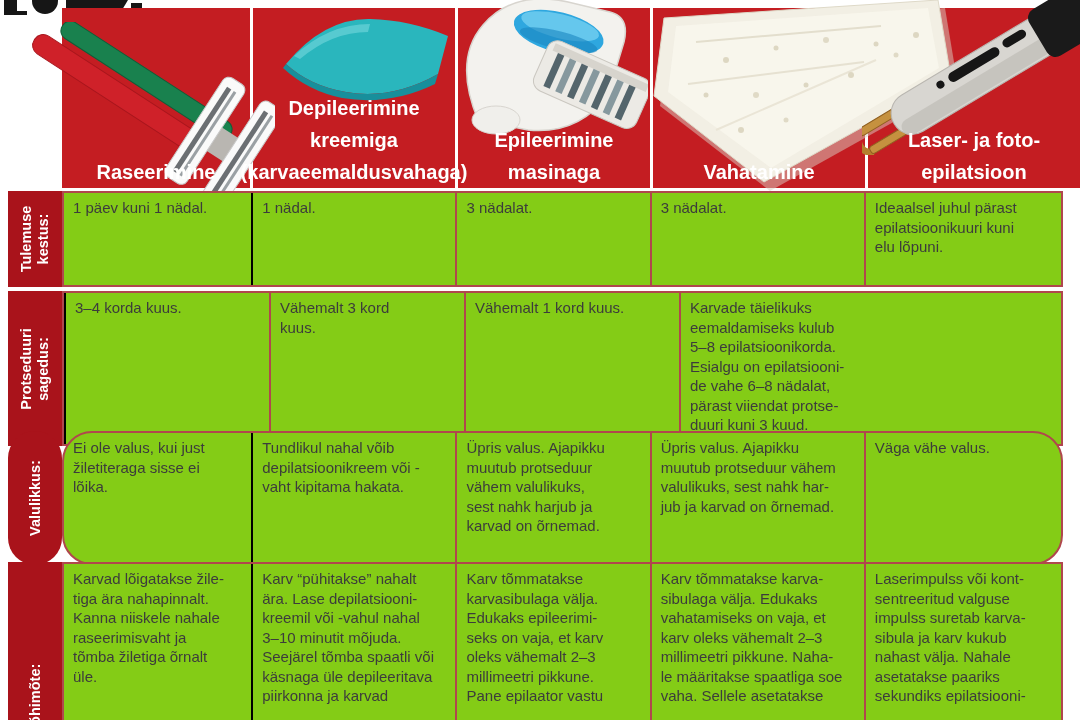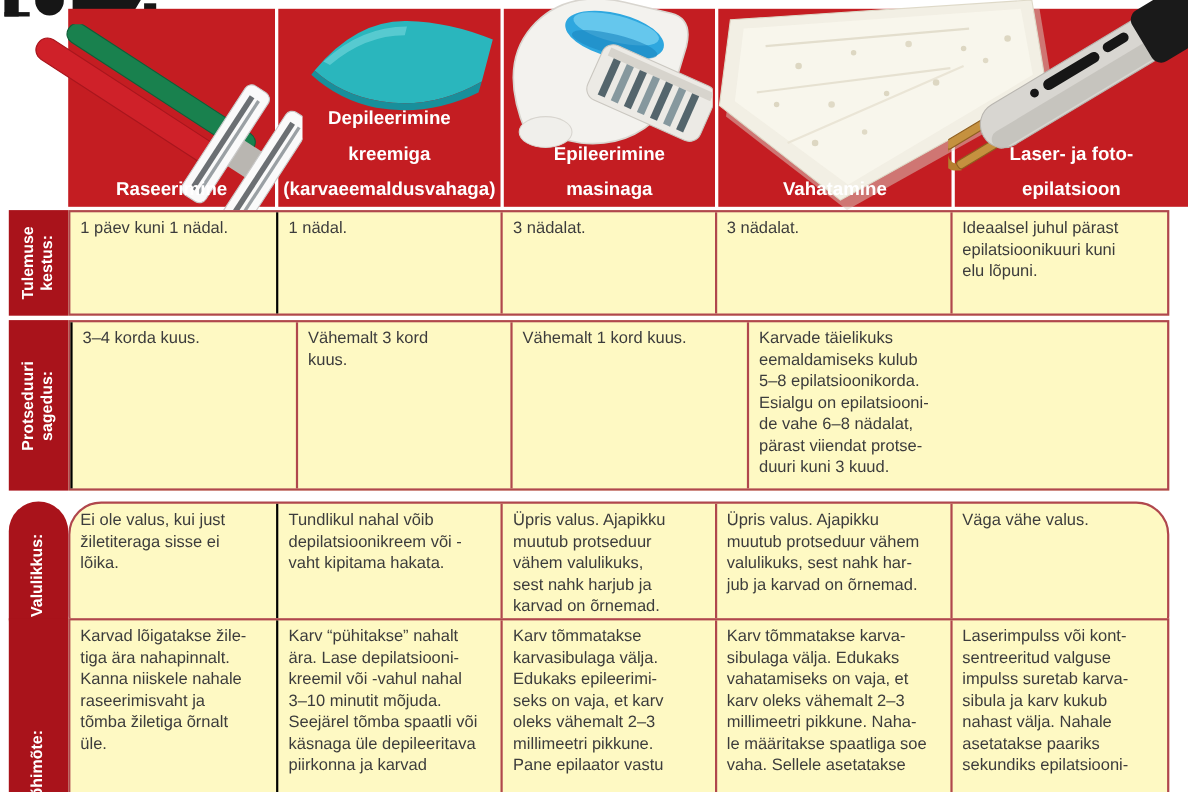--- a/index.html
+++ b/index.html
@@ -11,48 +11,48 @@
   .hbox{position:absolute;top:8px;height:180px;background:#c41d22;}
   .hb1{left:62px;width:188px;}
   .hb2{left:253px;width:202px;}
   .hb3{left:458px;width:192px;}
   .hb4{left:653px;width:212px;}
   .hb5{left:868px;width:212px;}
 
   
   .hlab{position:absolute;top:8px;height:180px;display:flex;align-items:flex-end;
         justify-content:center;text-align:center;color:#fff;font-weight:bold;
-        font-size:17px;line-height:32px;white-space:pre;pointer-events:none;}
+        font-size:20px;line-height:32px;white-space:pre;pointer-events:none;}
   .hl1{left:62px;width:188px;padding-bottom:12px;}
   .hl2{left:253px;width:202px;padding-bottom:4px;}
   .hl3{left:458px;width:192px;padding-bottom:4px;}
   .hl4{left:653px;width:212px;padding-bottom:13px;}
   .hl5{left:868px;width:212px;padding-bottom:4px;}
 
   
   .rlabel{position:absolute;left:8px;width:54px;background:#a9131b;}
   .rlabel .rot{position:absolute;left:50%;top:50%;
       transform:translate(-50%,-50%) rotate(-90deg);
       color:#fff;font-weight:bold;font-size:14.5px;line-height:17px;
       text-align:center;white-space:pre;}
 
   
-  .rcells{position:absolute;left:62px;width:1001px;background:#fef9c3;
+  .rcells{position:absolute;left:62px;width:1001px;background:#84cc16;
       border:2px solid #b0474d;box-sizing:border-box;display:flex;}
   .cell{box-sizing:border-box;padding:5px 5px 4px 9px;color:#3c3c3c;
       font-size:15px;line-height:19.5px;white-space:pre-line;overflow:hidden;}
   .c1{width:188px;}
   .c2{width:205px;border-left:2px solid #000000;}
   .c3{width:195px;border-left:2px solid #b0474d;}
   .c4{width:215px;border-left:2px solid #b0474d;}
   .c5{width:198px;border-left:2px solid #b0474d;}
 
   .r0{top:191px;height:96px;}
   .r1{top:291px;height:155px;}
-  .r2{top:456px;height:134px;border-radius:30px;}
+  .r2{top:431px;height:134px;border-radius:30px;}
   .r3{top:562px;height:300px;}
 
   .img{position:absolute;pointer-events:none;}
 </style>
 </head>
 <body>
 
 <div class="stage">
 
   <svg class="img" style="left:2px;top:0;width:142px;height:16px" viewBox="0 0 142 16">

